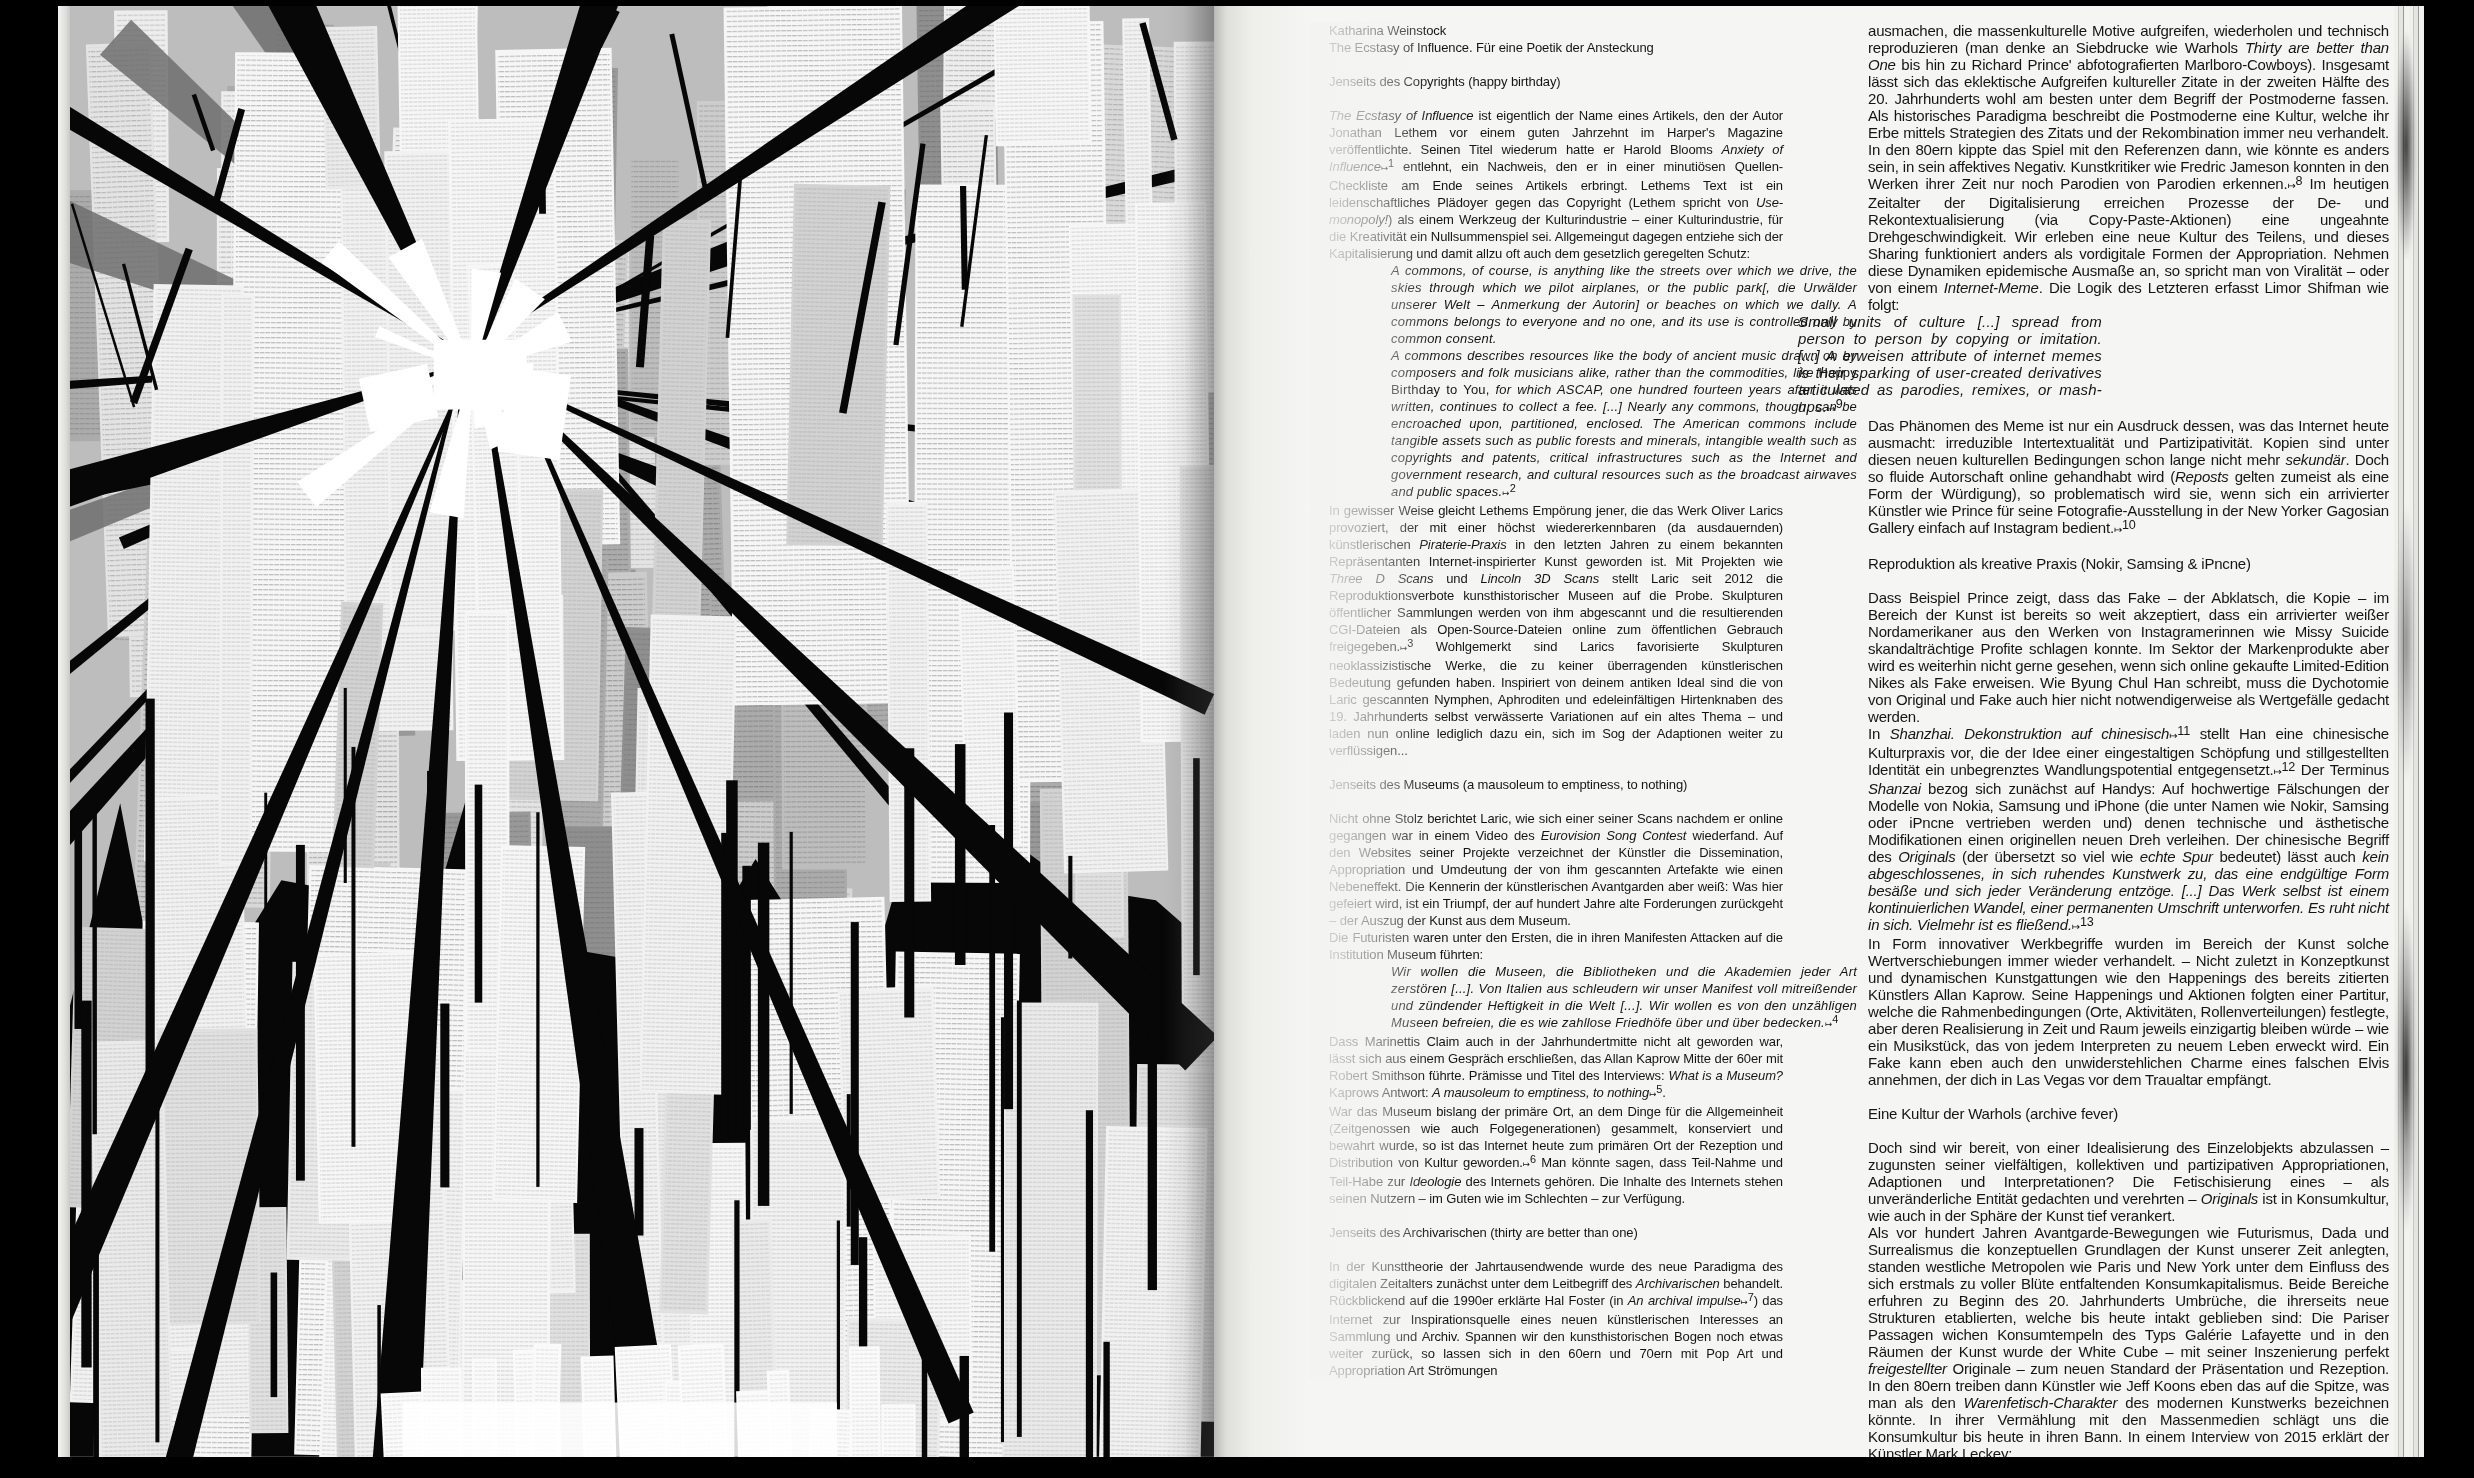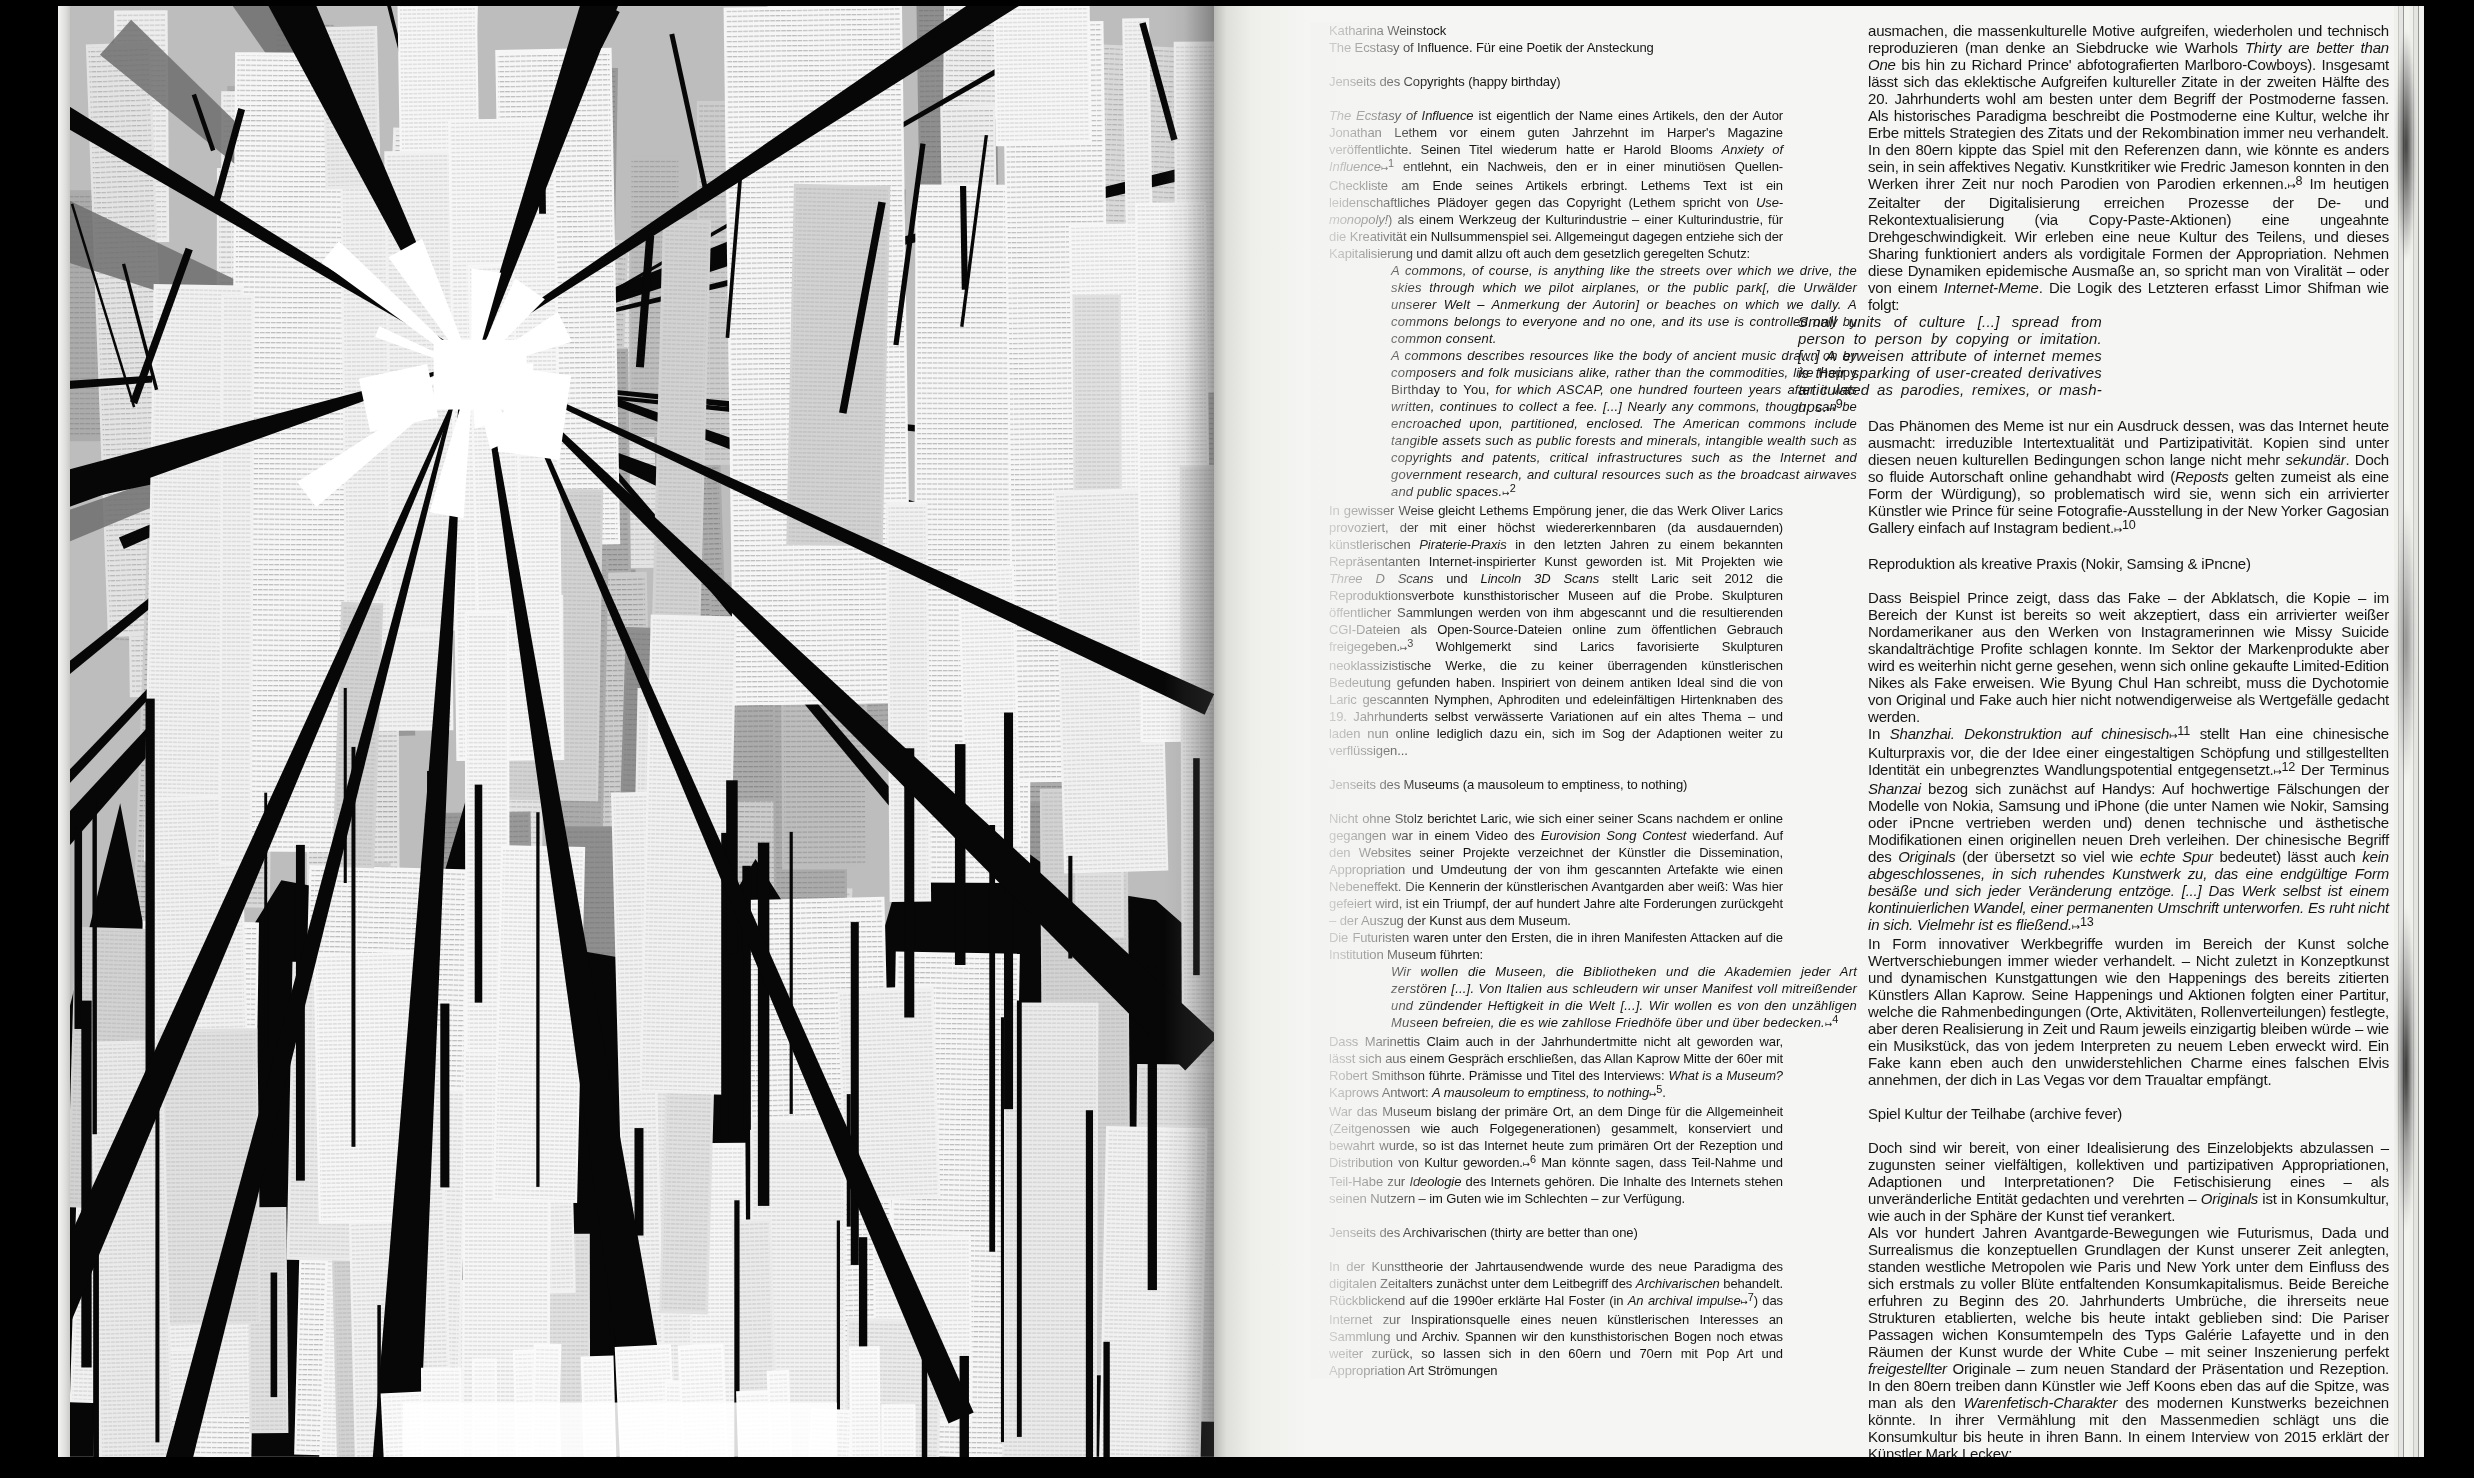--- a/index.html
+++ b/index.html
@@ -969,21 +969,21 @@
 
     <div class="col col-right" lang="de">
       <div id="flow-right">
           <p><span class="">ausmachen, die massenkulturelle Motive aufgreifen, wiederholen und technisch reproduzieren (man denke an Siebdrucke wie Warhols </span><span class="it">Thirty are better than One</span><span class=""> bis hin zu Richard Prince' abfotografierten Marlboro-Cowboys). Insgesamt lässt sich das eklektische Aufgreifen kultureller Zitate in der zweiten Hälfte des 20. Jahrhunderts wohl am besten unter dem Begriff der Postmoderne fassen. Als historisches Paradigma beschreibt die Postmoderne eine Kultur, welche ihr Erbe mittels Strategien des Zitats und der Rekombination immer neu verhandelt. In den 80ern kippte das Spiel mit den Referenzen dann, wie könnte es anders sein, in sein affektives Negativ. Kunstkritiker wie Fredric Jameson konnten in den Werken ihrer Zeit nur noch Parodien von Parodien erkennen.</span><span class="fn"><span class="fn-a">↦</span><span class="fn-n">8</span></span><span class=""> Im heutigen Zeitalter der Digitalisierung erreichen Prozesse der De- und Rekontextualisierung (via Copy-Paste-Aktionen) eine ungeahnte Drehgeschwindigkeit. Wir erleben eine neue Kultur des Teilens, und dieses Sharing funktioniert anders als vordigitale Formen der Appropriation. Nehmen diese Dynamiken epidemische Ausmaße an, so spricht man von Viralität – oder von einem </span><span class="it">Internet-Meme</span><span class="">. Die Logik des Letzteren erfasst Limor Shifman wie folgt:</span></p>
           <div class="quote q-hang"><span class="">Small units of culture [...] spread from person to person by copying or imitation. [...] A erweisen attribute of internet memes is their sparking of user-created derivatives articulated as parodies, remixes, or mash-ups.</span><span class="fn"><span class="fn-a">↦</span><span class="fn-n">9</span></span></div>
           <p><span class="">Das Phänomen des Meme ist nur ein Ausdruck dessen, was das Internet heute ausmacht: irreduzible Intertextualität und Partizipativität. Kopien sind unter diesen neuen kulturellen Bedingungen schon lange nicht mehr </span><span class="it">sekundär</span><span class="">. Doch so fluide Autorschaft online gehandhabt wird (</span><span class="it">Reposts</span><span class=""> gelten zumeist als eine Form der Würdigung), so problematisch wird sie, wenn sich ein arrivierter Künstler wie Prince für seine Fotografie-Ausstellung in der New Yorker Gagosian Gallery einfach auf Instagram bedient.</span><span class="fn"><span class="fn-a">↦</span><span class="fn-n">10</span></span></p>
           <div class="sec-heading right">Reproduktion als kreative Praxis (Nokir, Samsing &amp; iPncne)</div>
           <p><span class="">Dass Beispiel Prince zeigt, dass das Fake – der Abklatsch, die Kopie – im Bereich der Kunst ist bereits so weit akzeptiert, dass ein arrivierter weißer Nordamerikaner aus den Werken von Instagramerinnen wie Missy Suicide skandalträchtige Profite schlagen konnte. Im Sektor der Markenprodukte aber wird es weiterhin nicht gerne gesehen, wenn sich online gekaufte Limited-Edition Nikes als Fake erweisen. Wie Byung Chul Han schreibt, muss die Dychotomie von Original und Fake auch hier nicht notwendigerweise als Wertgefälle gedacht werden.</span></p>
           <p><span class="">In </span><span class="it">Shanzhai. Dekonstruktion auf chinesisch</span><span class="fn"><span class="fn-a">↦</span><span class="fn-n">11</span></span><span class=""> stellt Han eine chinesische Kulturpraxis vor, die der Idee einer eingestaltigen Schöpfung und stillgestellten Identität ein unbegrenztes Wandlungspotential entgegensetzt.</span><span class="fn"><span class="fn-a">↦</span><span class="fn-n">12</span></span><span class=""> Der Terminus </span><span class="it">Shanzai</span><span class=""> bezog sich zunächst auf Handys: Auf hochwertige Fälschungen der Modelle von Nokia, Samsung und iPhone (die unter Namen wie Nokir, Samsing oder iPncne vertrieben werden und) denen technische und ästhetische Modifikationen einen originellen neuen Dreh verleihen. Der chinesische Begriff des </span><span class="it">Originals</span><span class=""> (der übersetzt so viel wie </span><span class="it">echte Spur</span><span class=""> bedeutet) lässt auch </span><span class="it">kein abgeschlossenes, in sich ruhendes Kunstwerk zu, das eine endgültige Form besäße und sich jeder Veränderung entzöge. [...] Das Werk selbst ist einem kontinuierlichen Wandel, einer permanenten Umschrift unterworfen. Es ruht nicht in sich. Vielmehr ist es fließend.</span><span class="fn"><span class="fn-a">↦</span><span class="fn-n">13</span></span></p>
           <p><span class="">In Form innovativer Werkbegriffe wurden im Bereich der Kunst solche Wertverschiebungen immer wieder verhandelt. – Nicht zuletzt in Konzeptkunst und dynamischen Kunstgattungen wie den Happenings des bereits zitierten Künstlers Allan Kaprow. Seine Happenings und Aktionen folgten einer Partitur, welche die Rahmenbedingungen (Orte, Aktivitäten, Rollenverteilungen) festlegte, aber deren Realisierung in Zeit und Raum jeweils einzigartig bleiben würde – wie ein Musikstück, das von jedem Interpreten zu neuem Leben erweckt wird. Ein Fake kann eben auch den unwiderstehlichen Charme eines falschen Elvis annehmen, der dich in Las Vegas vor dem Traualtar empfängt.</span></p>
-          <div class="sec-heading right">Spiel Kultur der Teilhabe (archive fever)</div>
+          <div class="sec-heading right">Eine Kultur der Warhols (archive fever)</div>
           <p><span class="">Doch sind wir bereit, von einer Idealisierung des Einzelobjekts abzulassen – zugunsten seiner vielfältigen, kollektiven und partizipativen Appropriationen, Adaptionen und Interpretationen? Die Fetischisierung eines – als unveränderliche Entität gedachten und verehrten – </span><span class="it">Originals</span><span class=""> ist in Konsumkultur, wie auch in der Sphäre der Kunst tief verankert.</span><br><span class="">Als vor hundert Jahren Avantgarde-Bewegungen wie Futurismus, Dada und Surrealismus die konzeptuellen Grundlagen der Kunst unserer Zeit anlegten, standen westliche Metropolen wie Paris und New York unter dem Einfluss des sich erstmals zu voller Blüte entfaltenden Konsumkapitalismus. Beide Bereiche erfuhren zu Beginn des 20. Jahrhunderts Umbrüche, die ihrerseits neue Strukturen etablierten, welche bis heute intakt geblieben sind: Die Pariser Passagen wichen Konsumtempeln des Typs Galérie Lafayette und in den Räumen der Kunst wurde der White Cube – mit seiner Inszenierung perfekt </span><span class="it">freigestellter</span><span class=""> Originale – zum neuen Standard der Präsentation und Rezeption. In den 80ern treiben dann Künstler wie Jeff Koons eben das auf die Spitze, was man als den </span><span class="it">Warenfetisch-Charakter</span><span class=""> des modernen Kunstwerks bezeichnen könnte. In ihrer Vermählung mit den Massenmedien schlägt uns die Konsumkultur bis heute in ihren Bann. In einem Interview von 2015 erklärt der Künstler Mark Leckey:</span></p>
         </div>
     </div>
   </div>
 
   <div class="page-stack">
     <div class="smudge s1"></div>
     <div class="smudge s2"></div>
     <div class="smudge s3"></div>
   </div>

